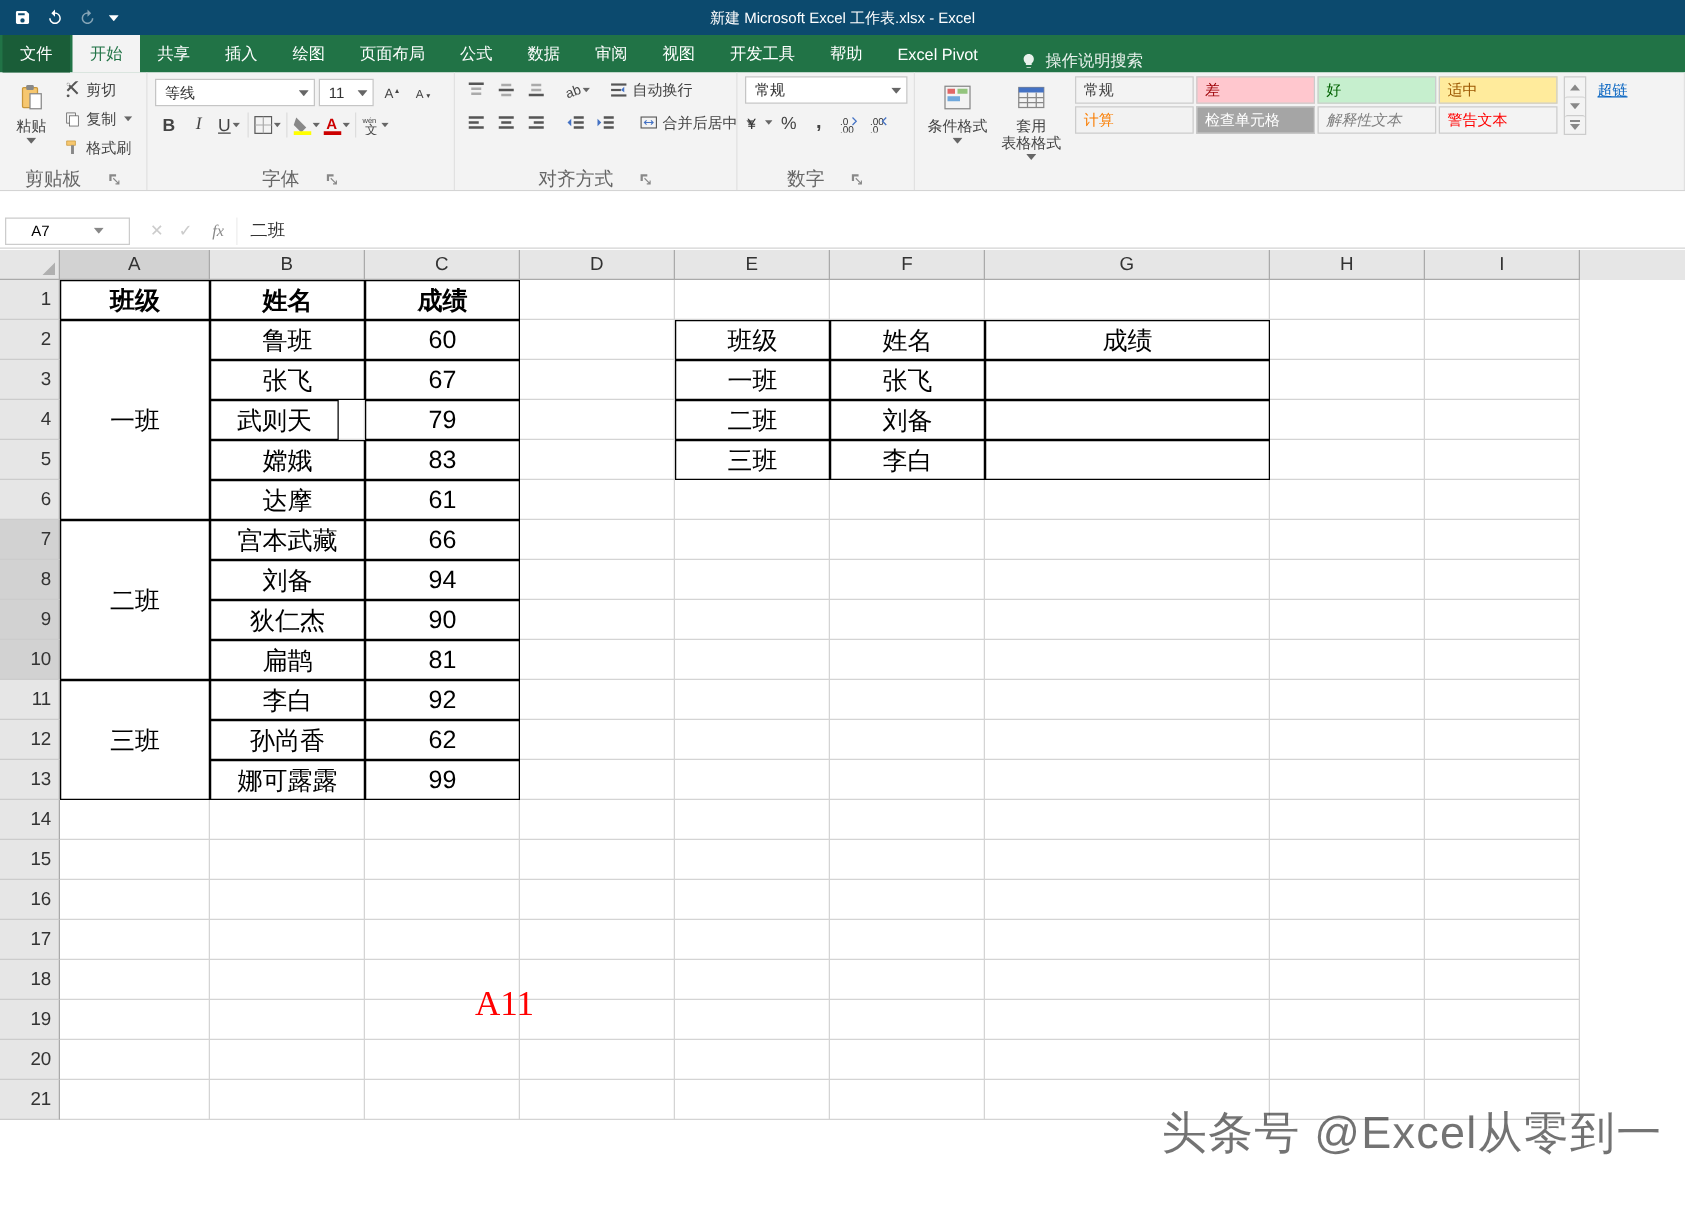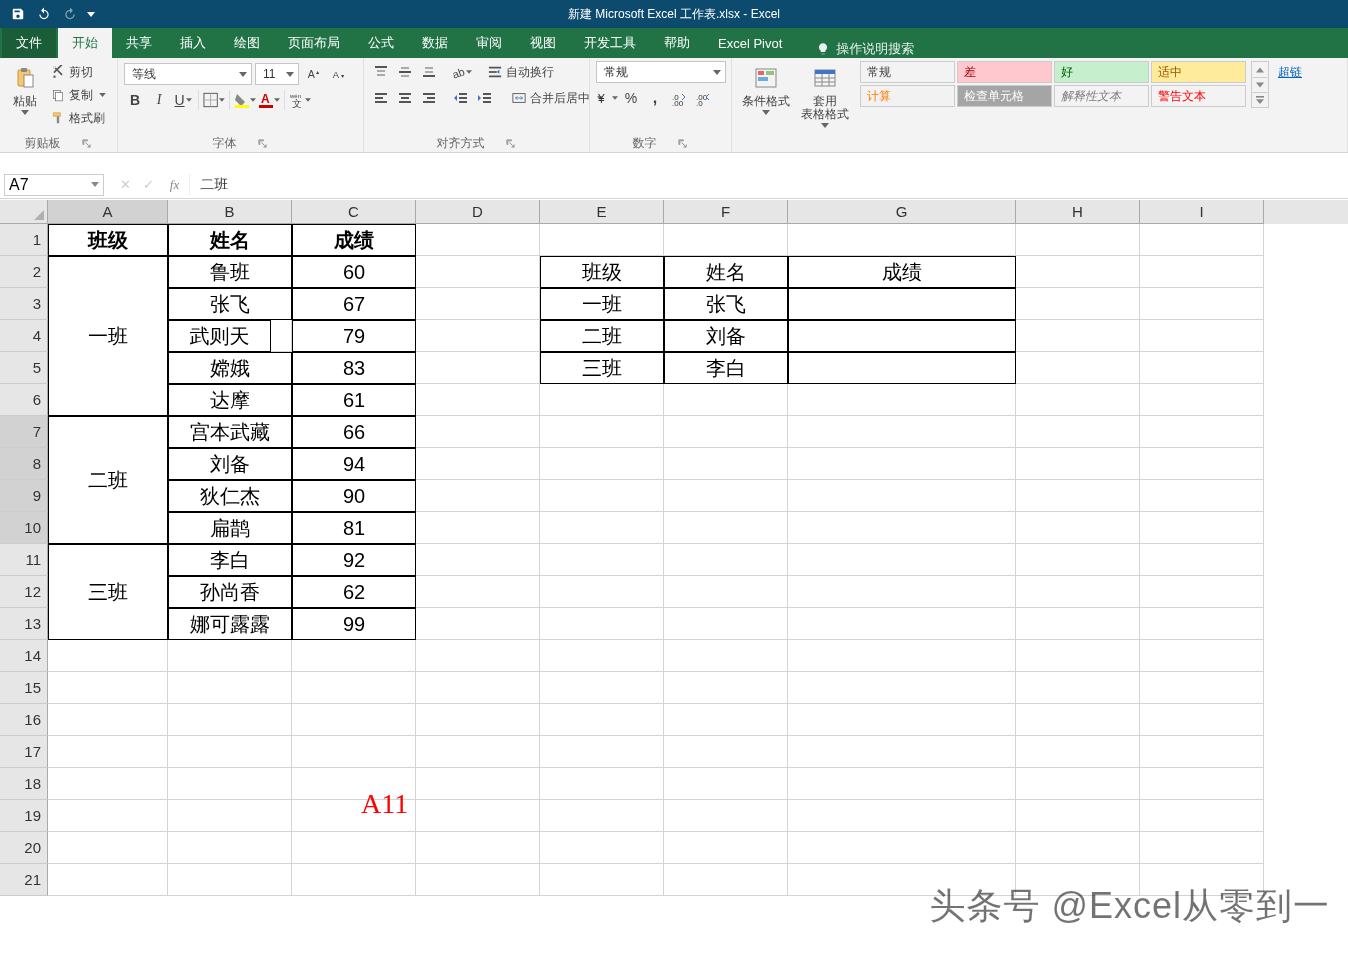--- a/index.html
+++ b/index.html
@@ -17,21 +17,21 @@
   .ribbon-tab { padding: 6px 14px; cursor: pointer; height: 30px; display: flex; align-items: center; }
   .ribbon-tab.file { background: #1a5d38; margin-right: 2px; }
   .ribbon-tab.active { background: #f3f3f3; color: #217346; font-weight: 400; }
   .tell-me { display: flex; align-items: center; gap: 6px; margin-left: 20px; opacity: .9; }
   .tell-me svg { width: 14px; height: 14px; fill: #fff; }
 
   
   .ribbon-body { height: 95px; background: #f3f3f3; border-bottom: 1px solid #d4d4d4; display: flex; font-size: 12px; color: #444; }
   .rgroup { border-right: 1px solid #e1e1e1; padding: 3px 6px 0 6px; display: flex; flex-direction: column; position: relative; }
   .rgroup-content { flex: 1; display: flex; align-items: flex-start; gap: 3px; }
-  .rgroup-label { height: 18px; text-align: center; font-size: 12px; color: #666; display: flex; justify-content: center; align-items: center; gap: 20px; }
+  .rgroup-label { height: 18px; text-align: center; font-size: 15px; color: #666; display: flex; justify-content: center; align-items: center; gap: 20px; }
   .dlg-launcher { width: 12px; height: 12px; display: inline-flex; align-items: center; justify-content: center; }
   .dlg-launcher svg { width: 9px; height: 9px; fill: #888; }
 
   .btn-big { display: flex; flex-direction: column; align-items: center; padding: 2px 4px; cursor: pointer; border-radius: 2px; }
   .btn-big .ico { width: 30px; height: 30px; display: flex; align-items: center; justify-content: center; }
   .btn-big .ico svg { width: 24px; height: 24px; }
   .btn-big .lbl { font-size: 12px; margin-top: 2px; text-align: center; line-height: 13px; }
   .dd-arrow { width: 8px; height: 5px; fill: #666; margin-top: 2px; }
 
   .mini-stack { display: flex; flex-direction: column; gap: 1px; }
@@ -43,21 +43,21 @@
   .combo svg { width: 8px; height: 5px; fill: #666; }
 
   .btn-sq { width: 22px; height: 22px; display: inline-flex; align-items: center; justify-content: center; cursor: pointer; border-radius: 2px; }
   .btn-sq svg { width: 16px; height: 16px; }
 
   .style-cell { width: 95px; height: 22px; border: 1px solid #ccc; display: flex; align-items: center; padding-left: 6px; font-size: 12px; cursor: pointer; }
   .style-grid { display: grid; grid-template-columns: repeat(4, 95px); gap: 2px; }
 
   
   .formula-area { height: 26px; display: flex; align-items: center; border-bottom: 1px solid #d4d4d4; background: #fff; }
-  .name-box { width: 100px; height: 22px; border: 1px solid #ccc; margin-left: 4px; display: flex; align-items: center; padding: 0 4px; font-size: 16px; justify-content: space-between; }
+  .name-box { width: 100px; height: 22px; border: 1px solid #ccc; margin-left: 4px; display: flex; align-items: center; padding: 0 20px; font-size: 12px; justify-content: space-between; }
   .name-box svg { width: 8px; height: 5px; fill: #888; }
   .fx-icons { display: flex; align-items: center; gap: 12px; margin: 0 16px; }
   .fx-icons .fi { color: #ccc; font-size: 13px; cursor: pointer; }
   .fx-label { font-style: italic; font-family: "Times New Roman", serif; color: #888; font-size: 13px; margin-right: 10px; }
   .fx-input { flex: 1; height: 22px; border-left: 1px solid #eee; padding-left: 10px; font-size: 14px; color: #333; display: flex; align-items: center; }
 
   
   .sheet { position: absolute; top: 200px; left: 0; right: 0; bottom: 0; background: #fff; }
   .col-headers { position: absolute; top: 0; left: 48px; right: 0; height: 24px; display: flex; background: #e6e6e6; }
   .col-h { border-right: 1px solid #aaa; border-bottom: 1px solid #aaa; display: flex; align-items: center; justify-content: center; font-size: 15px; color: #333; background: #e6e6e6; }
@@ -796,14 +796,14 @@
       <div class="cell" style="left: 740px; top: 64px; width: 228px; height: 32px; border: 1px solid rgb(0, 0, 0);"></div>
       <div class="cell" style="left: 492px; top: 96px; width: 124px; height: 32px; border: 1px solid rgb(0, 0, 0);">二班</div>
       <div class="cell" style="left: 616px; top: 96px; width: 124px; height: 32px; border: 1px solid rgb(0, 0, 0);">刘备</div>
       <div class="cell" style="left: 740px; top: 96px; width: 228px; height: 32px; border: 1px solid rgb(0, 0, 0);"></div>
       <div class="cell" style="left: 492px; top: 128px; width: 124px; height: 32px; border: 1px solid rgb(0, 0, 0);">三班</div>
       <div class="cell" style="left: 616px; top: 128px; width: 124px; height: 32px; border: 1px solid rgb(0, 0, 0);">李白</div>
       <div class="cell" style="left: 740px; top: 128px; width: 228px; height: 32px; border: 1px solid rgb(0, 0, 0);"></div>
     </div>
 </div>
 
-<div class="anno-text" style="left:361px;top:788px">A11</div>
+<div class="anno-text" style="left:380px;top:788px">A11</div>
 <div class="watermark">头条号 @Excel从零到一</div>
 
 </body></html>

